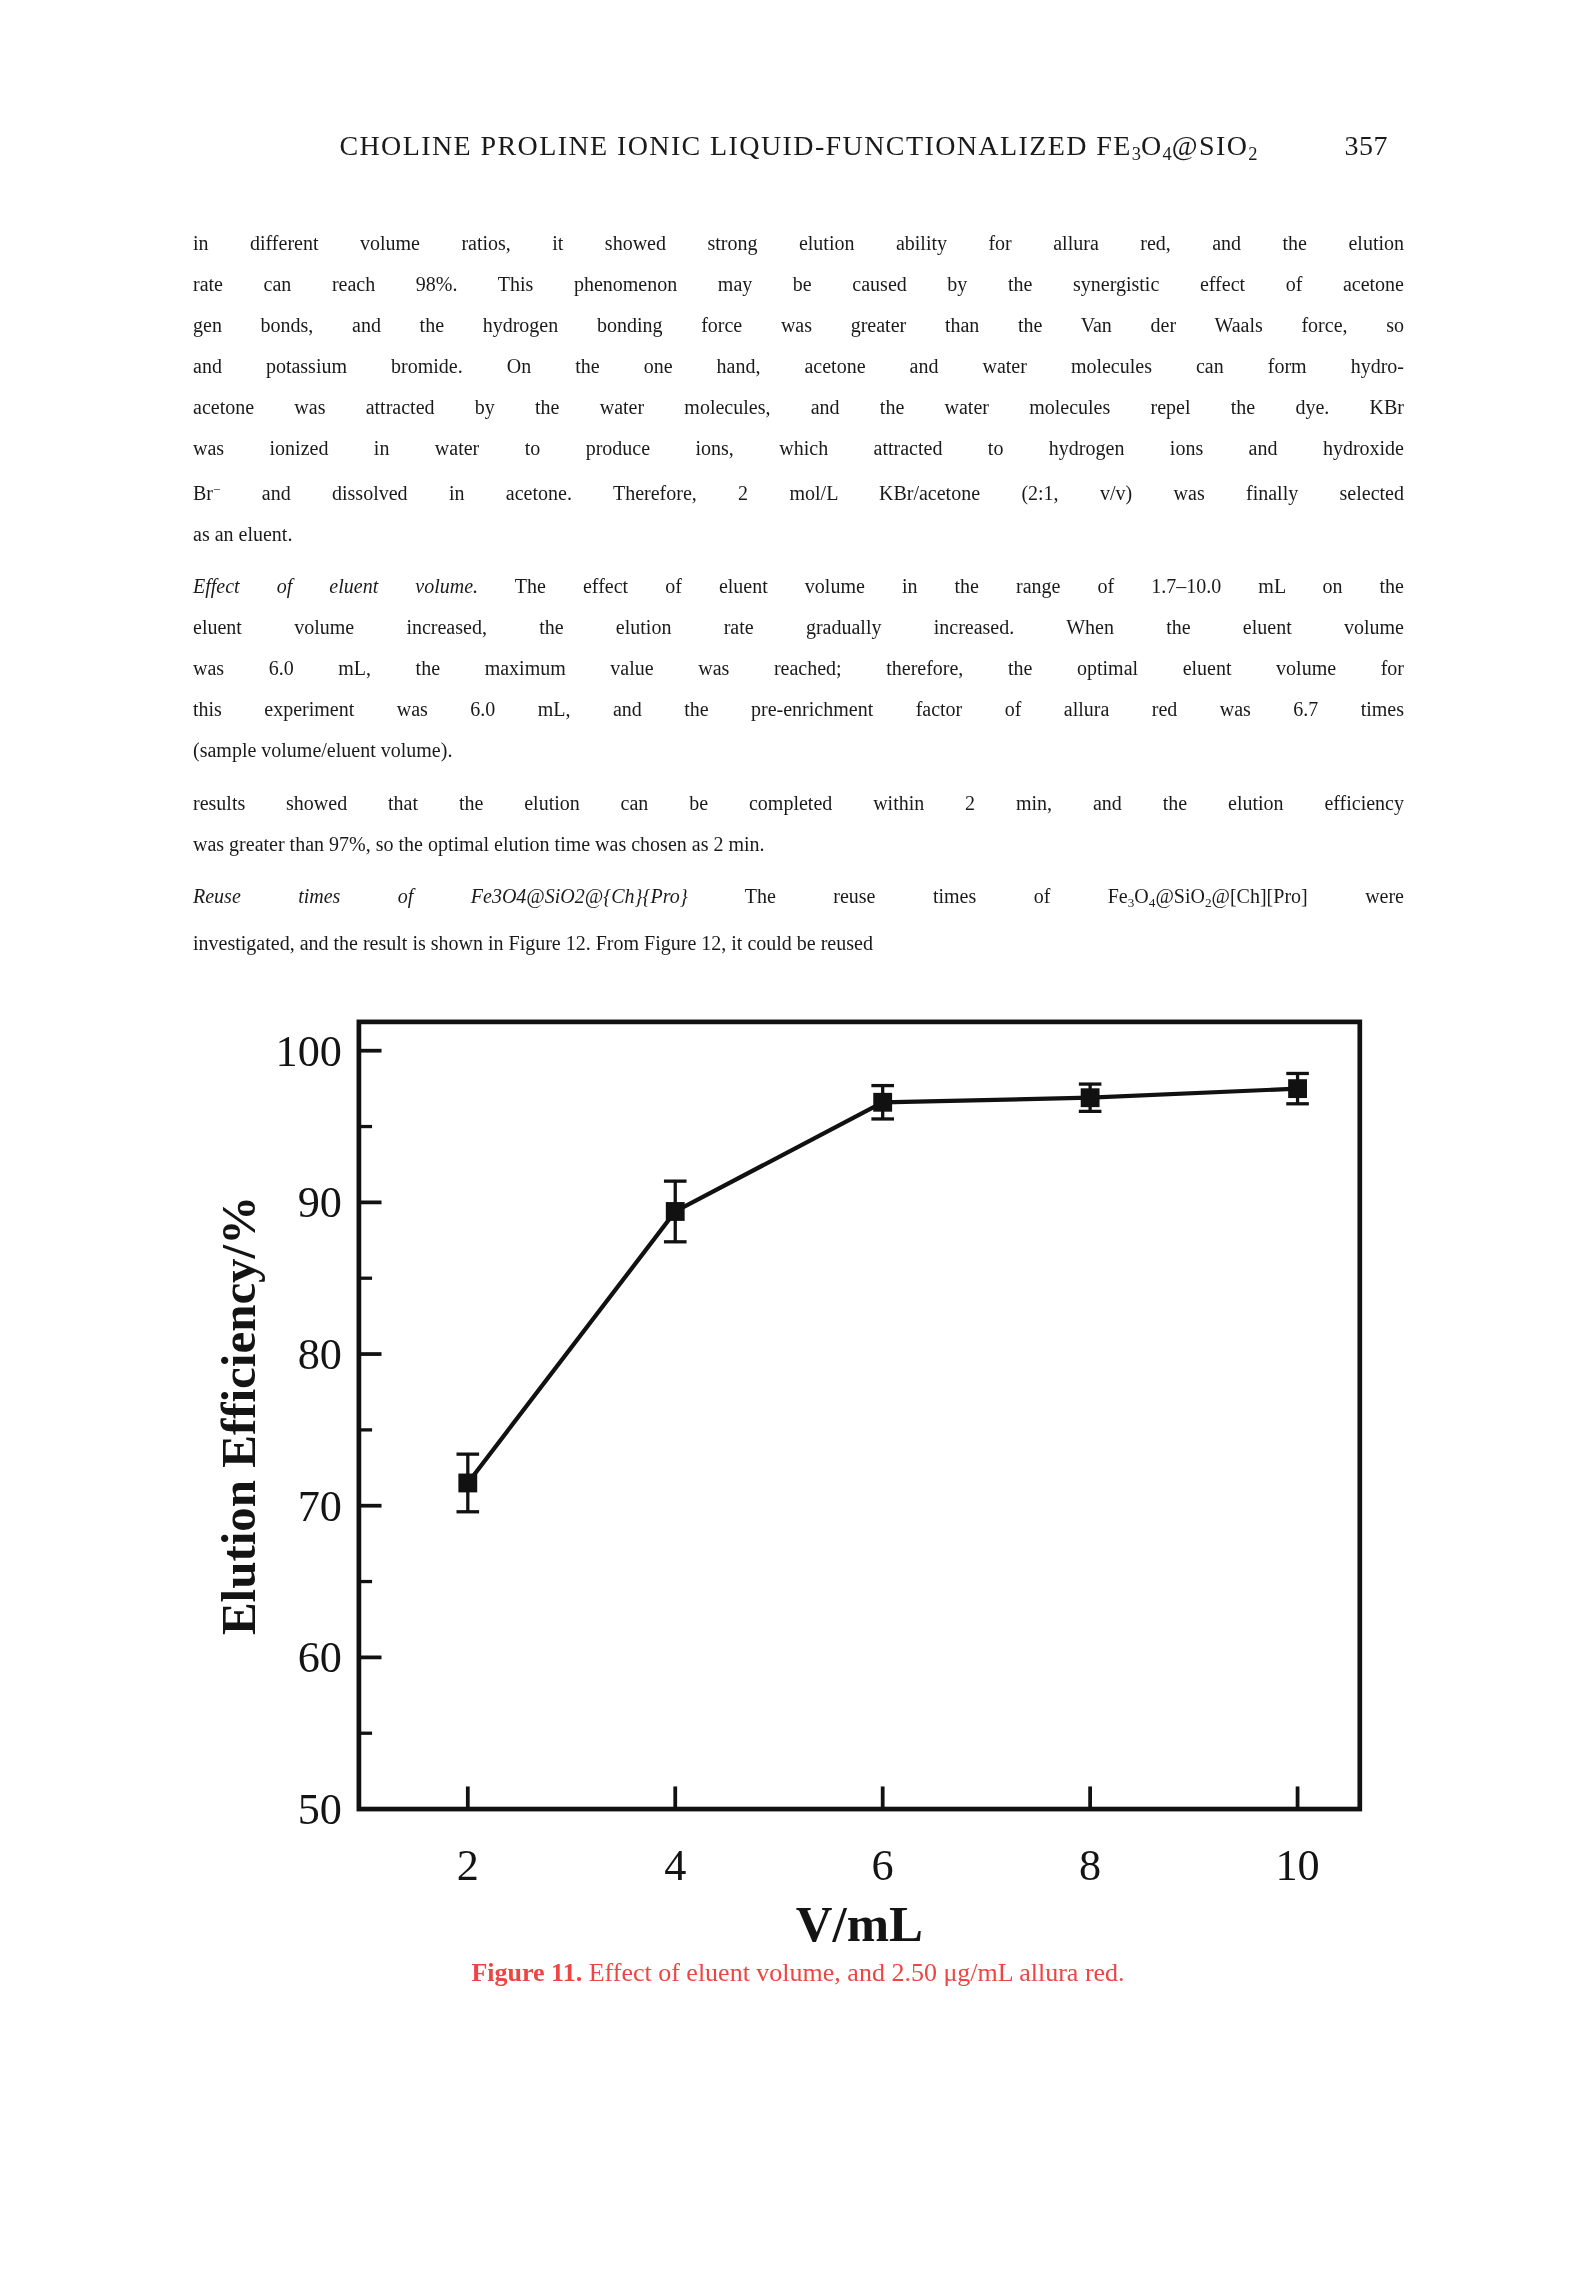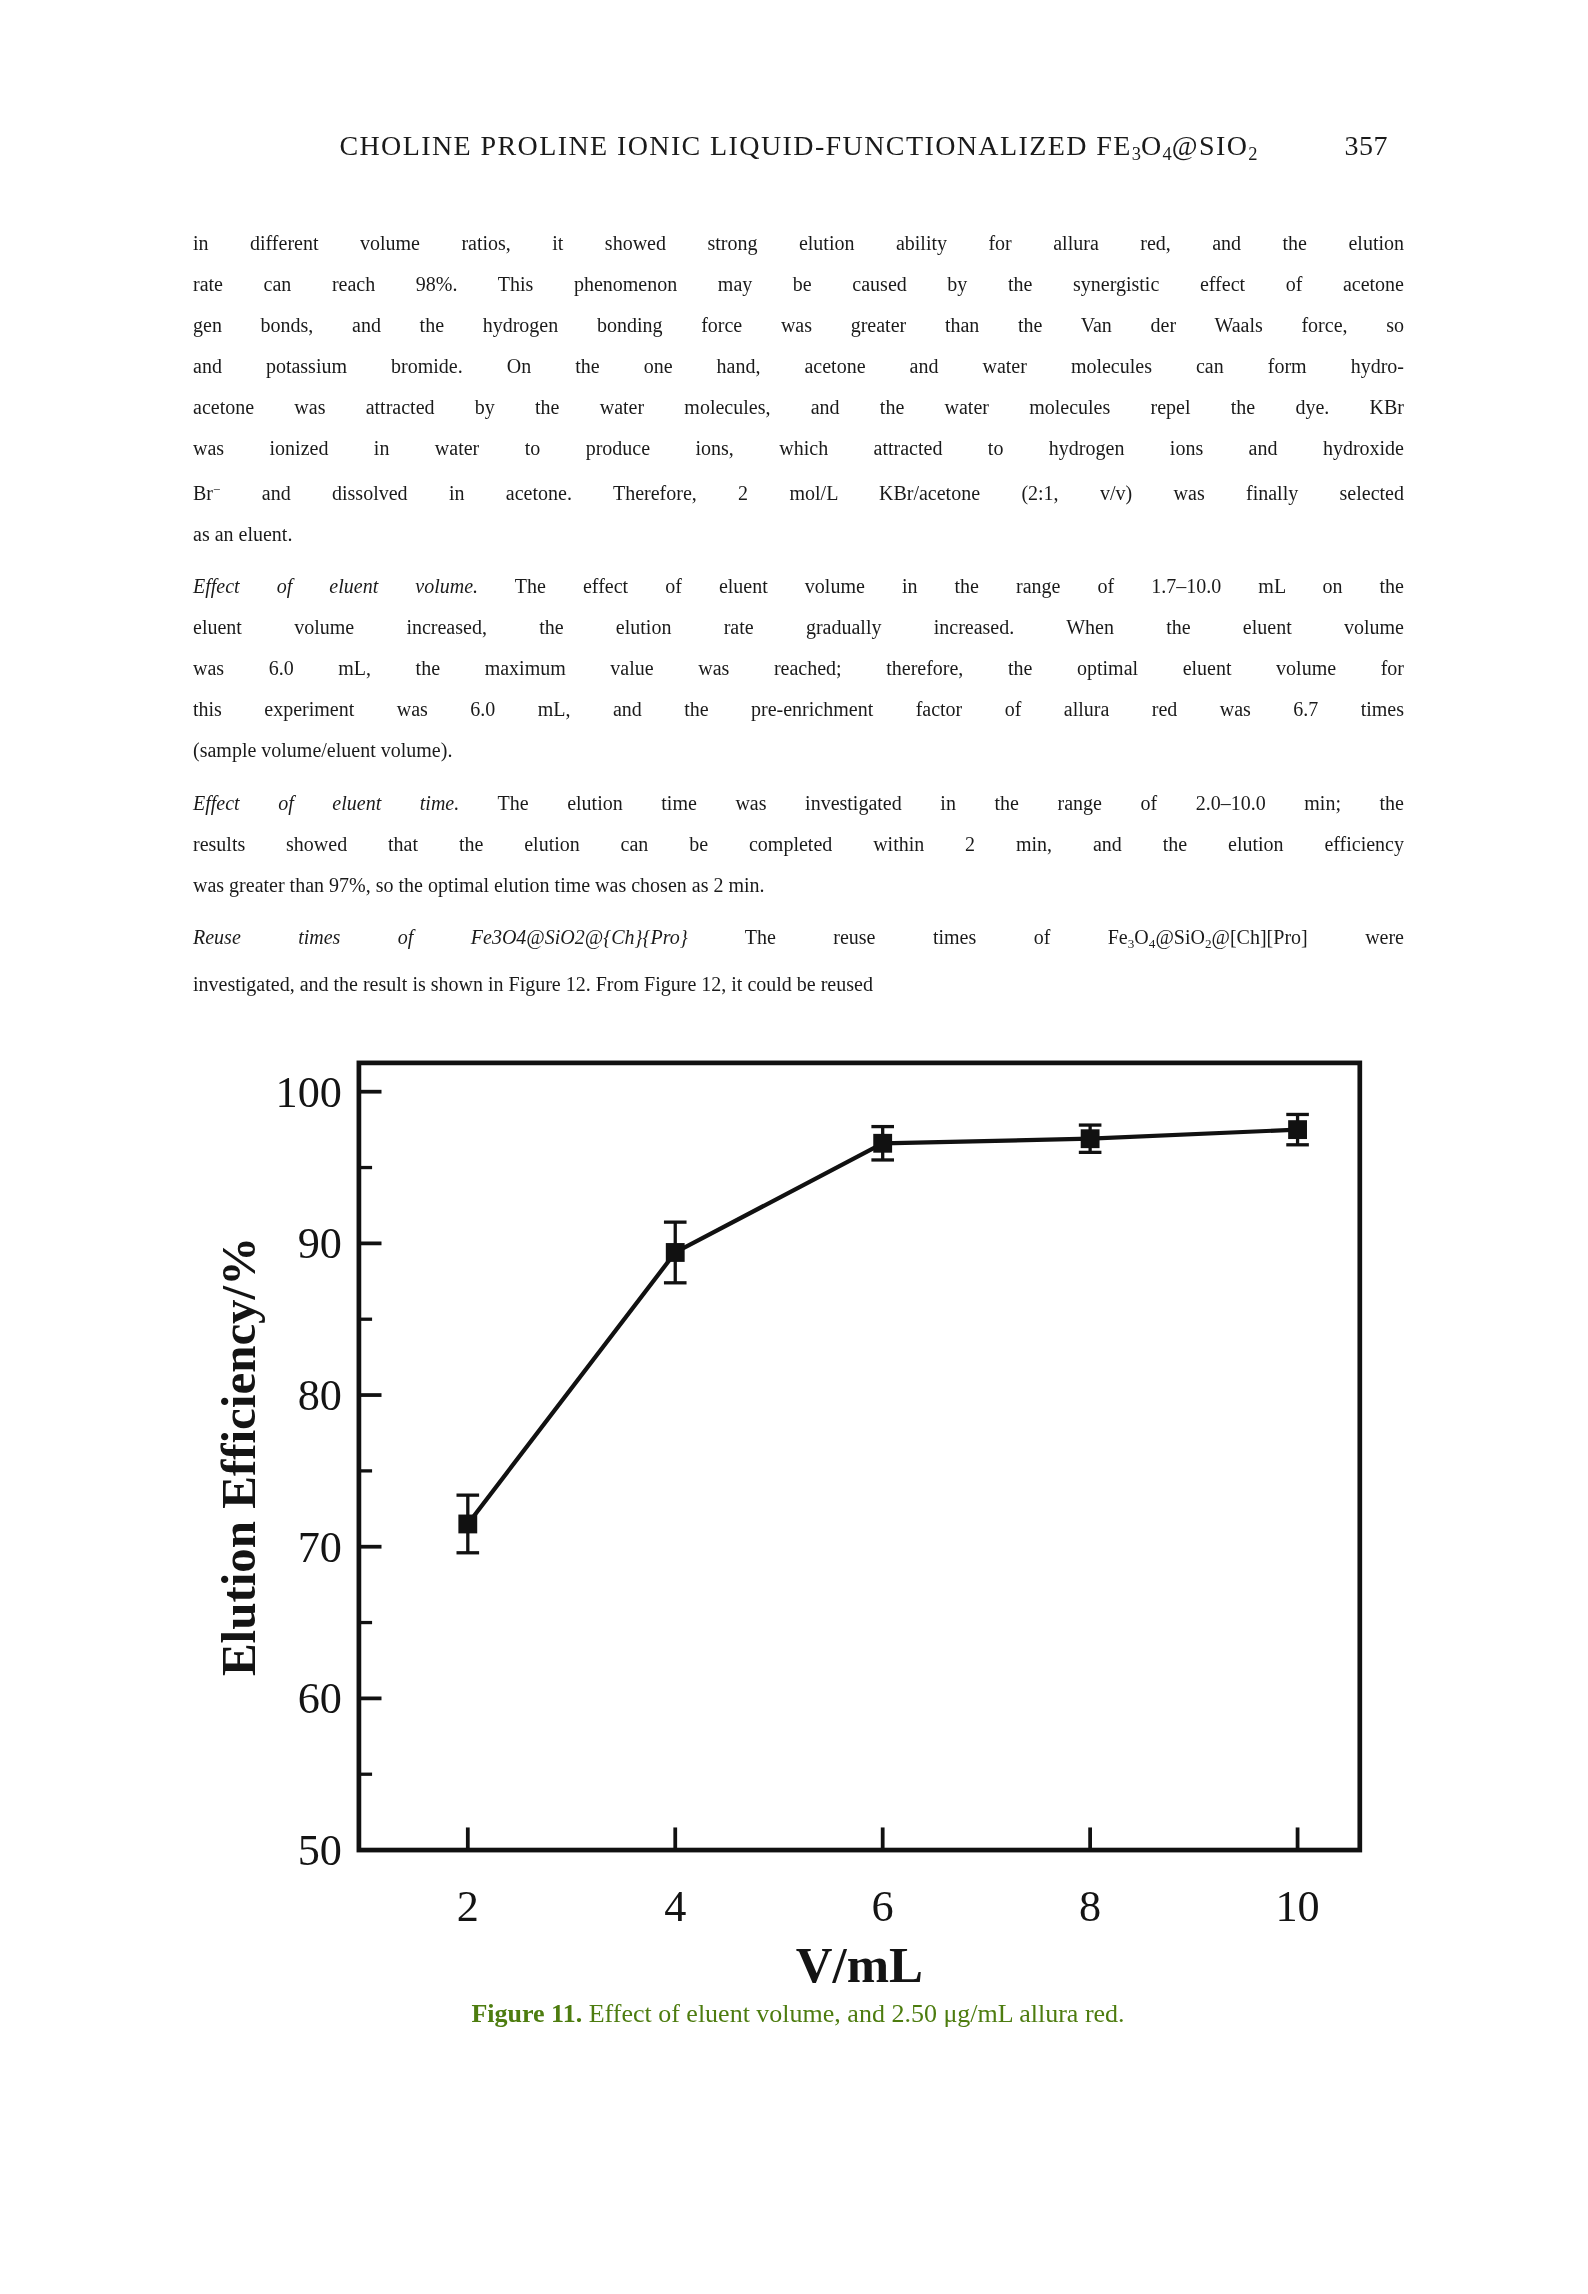--- a/index.html
+++ b/index.html
@@ -25,21 +25,21 @@
     margin:55px 185px 0 193px;font-size:20px;line-height:41px;
   }
   .paragraph{margin-top:11.3px;}
   .paragraph:first-child{margin-top:0;}
   .line{text-align:justify;text-align-last:justify;}
   .line.last{text-align-last:left;}
   .figure-block{margin:40px 0 0 212px;}
   .figure-block svg{display:block;}
   svg text{font-family:"Liberation Serif", serif;fill:#141414;}
   .figure-caption{
-    width:1210px;margin:3.8px 0 0 -19px;text-align:center;font-size:26px;color:#4d7c0f;
+    width:1210px;margin:3.8px 0 0 -19px;text-align:center;font-size:26px;color:#ef4444;
   }
   .figure-caption .cap-label{font-weight:bold;}
 </style>
 </head>
 <body>
 
 <div class="page">
 
   <div class="running-head">
     <div class="rh-title"><span class="seg-n">CHOLINE PROLINE IONIC LIQUID-FUNCTIONALIZED FE</span><span class="seg-sub">3</span><span class="seg-n">O</span><span class="seg-sub">4</span><span class="seg-n">@SIO</span><span class="seg-sub">2</span></div>
@@ -58,21 +58,20 @@
         <div class="line last"><span class="seg-n">as an eluent.</span></div>
       </div>
       <div class="paragraph">
         <div class="line"><span class="seg-i">Effect of eluent volume.</span><span class="seg-n"> The effect of eluent volume in the range of 1.7–10.0 mL on the</span></div>
         <div class="line"><span class="seg-n">eluent volume increased, the elution rate gradually increased. When the eluent volume</span></div>
         <div class="line"><span class="seg-n">was 6.0 mL, the maximum value was reached; therefore, the optimal eluent volume for</span></div>
         <div class="line"><span class="seg-n">this experiment was 6.0 mL, and the pre-enrichment factor of allura red was 6.7 times</span></div>
         <div class="line last"><span class="seg-n">(sample volume/eluent volume).</span></div>
       </div>
       <div class="paragraph">
-        <div class="line"><span class="seg-i">Effect of eluent time.</span><span class="seg-n"> The elution time was investigated in the range of 2.0–10.0 min; the</span></div>
         <div class="line"><span class="seg-n">results showed that the elution can be completed within 2 min, and the elution efficiency</span></div>
         <div class="line last"><span class="seg-n">was greater than 97%, so the optimal elution time was chosen as 2 min.</span></div>
       </div>
       <div class="paragraph">
         <div class="line"><span class="seg-i">Reuse times of Fe3O4@SiO2@{Ch}{Pro}</span><span class="seg-n"> The reuse times of Fe</span><span class="seg-sub">3</span><span class="seg-n">O</span><span class="seg-sub">4</span><span class="seg-n">@SiO</span><span class="seg-sub">2</span><span class="seg-n">@[Ch][Pro] were</span></div>
         <div class="line last"><span class="seg-n">investigated, and the result is shown in Figure 12. From Figure 12, it could be reused</span></div>
       </div>
     </div>
 
   <div class="figure-block">

